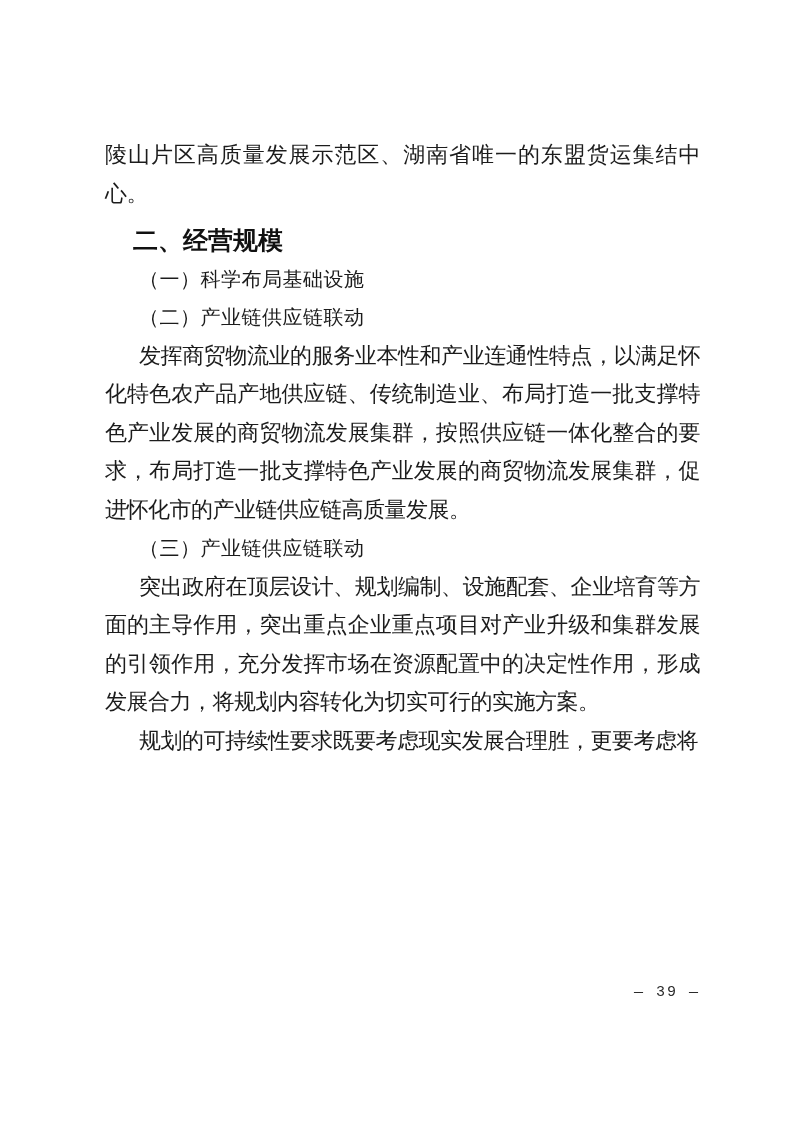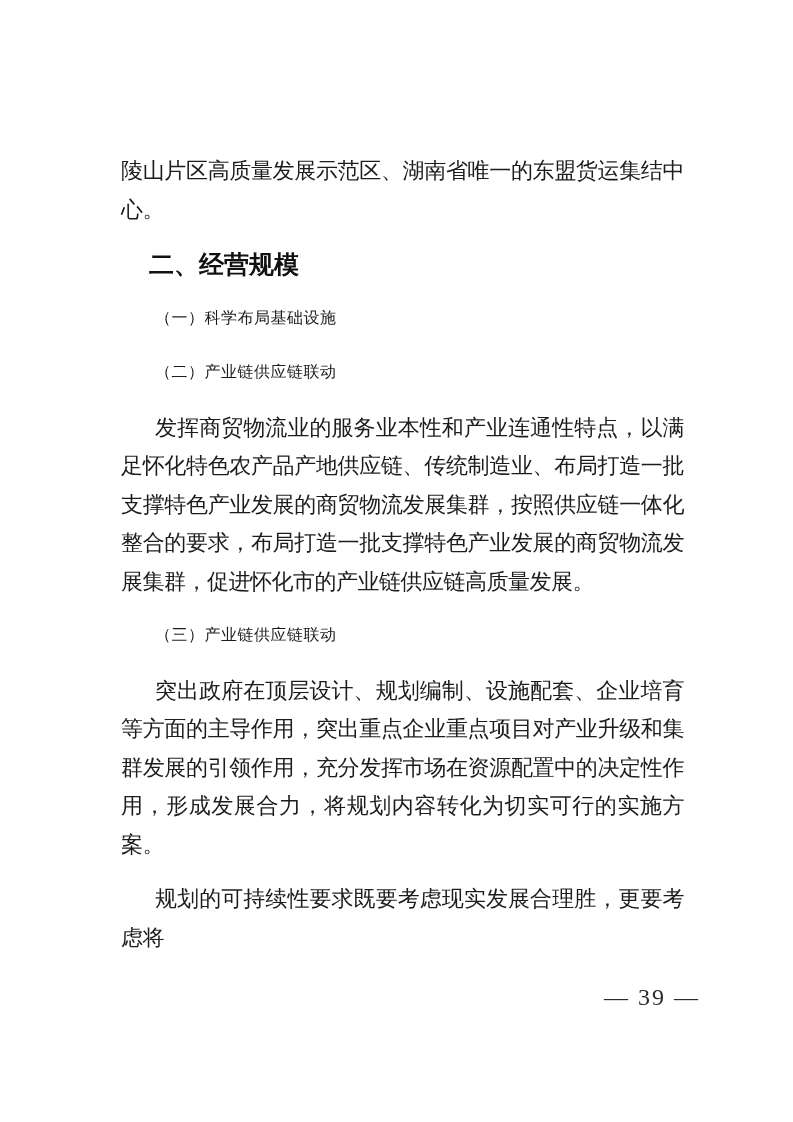--- a/index.html
+++ b/index.html
@@ -22,54 +22,54 @@
     width: 595px;
     font-family: "Liberation Serif", "DejaVu Serif", serif;
     font-size: 22px;
     letter-spacing: -0.5px;
     line-height: 38.5px;
     text-align: justify;
     text-justify: inter-ideograph;
     color: #1c1c1c;
   }
   .content p, .content h2, .content h3 {
-    margin: 16px;
+    margin: 0;
     padding: 0;
   }
   .body-text {
     text-indent: 34px;
   }
   .body-text.no-indent {
     text-indent: 0;
   }
   .section-heading {
     font-family: "Liberation Sans", "DejaVu Sans", sans-serif;
     font-weight: bold;
     font-size: 25px;
     line-height: 38.5px;
     text-indent: 28px;
     margin-top: 8px !important;
     letter-spacing: 0;
     color: #111111;
   }
   .sub-heading {
-    font-family: Liberation Mono, monospace;
+    font-family: Liberation Sans, sans-serif;
     font-weight: normal;
-    font-size: 16px;
+    font-size: 20px;
     line-height: 38.5px;
     text-indent: 34px;
     letter-spacing: 0.5px;
     color: #1c1c1c;
   }
   .page-number {
     position: absolute;
     top: 984px;
     right: 93px;
-    font-family: Liberation Serif, serif;
-    font-size: 24px;
+    font-family: Liberation Mono, monospace;
+    font-size: 15px;
     letter-spacing: 2px;
     color: #2b2b2b;
     white-space: pre;
   }
 </style>
 </head>
 <body>
 
 <div class="page">
   <div class="content">

